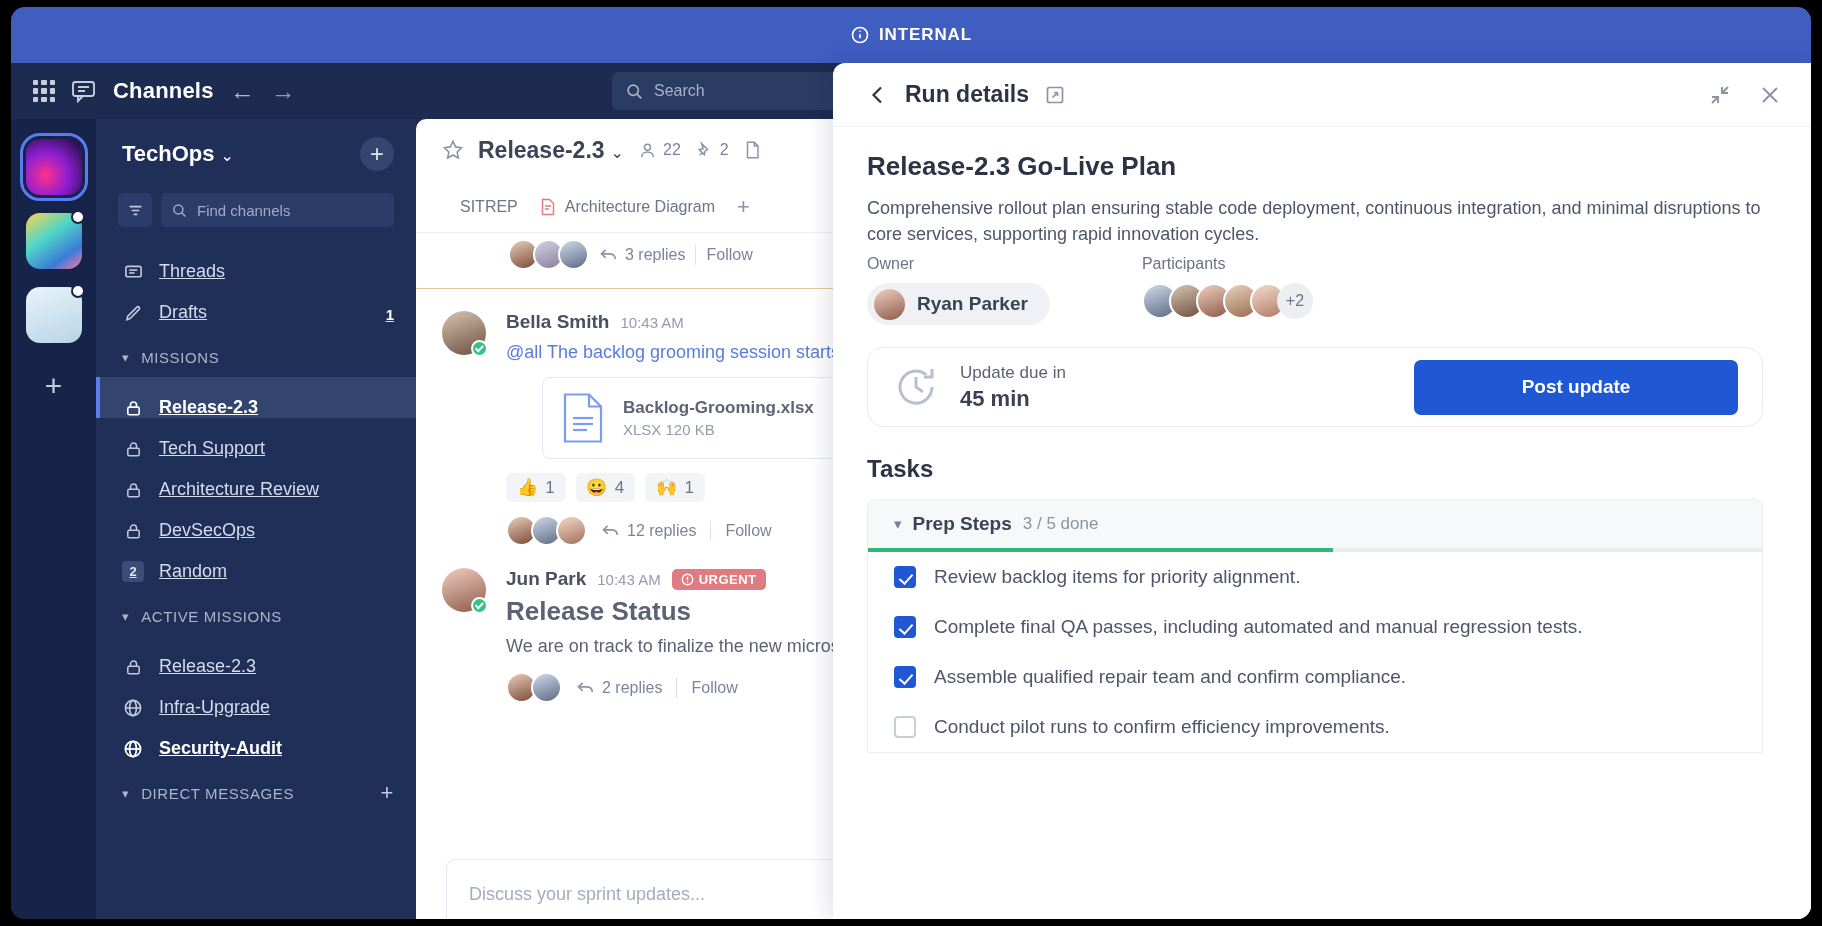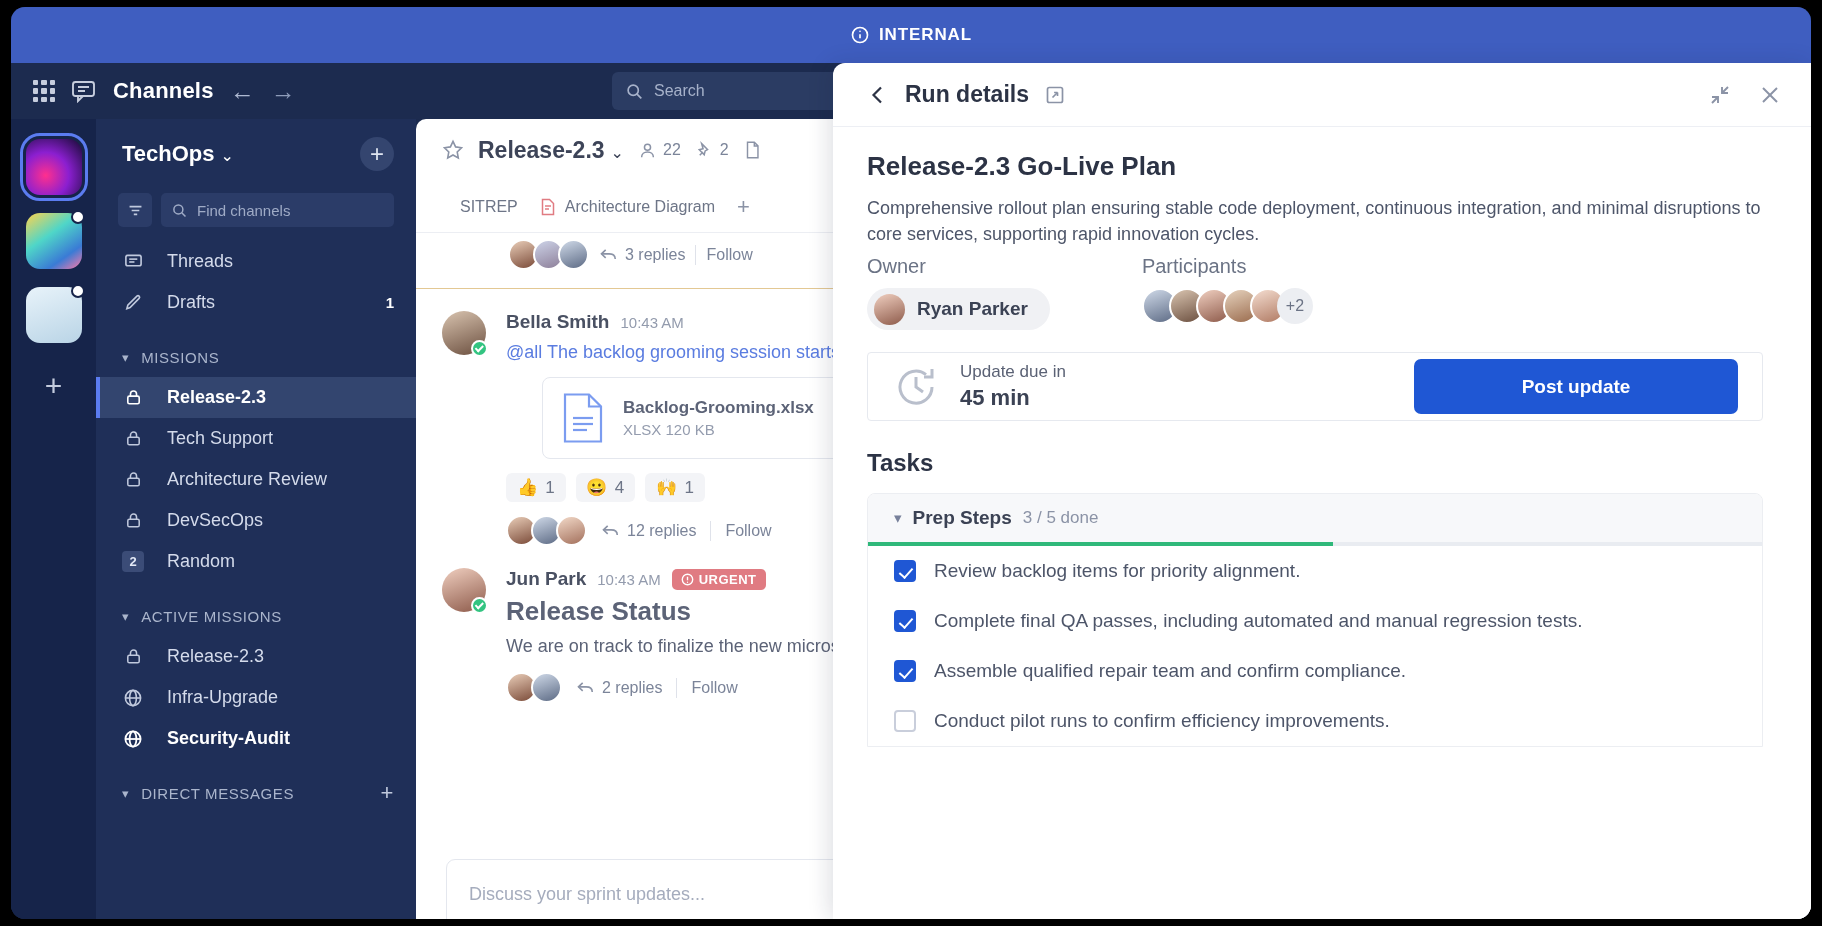--- a/index.html
+++ b/index.html
@@ -91,23 +91,23 @@
     background:#34456f; color:#dfe5f1; display:flex; align-items:center;
     justify-content:center; font-size:24px; }
   .find-row { display:flex; gap:9px; padding:0 22px; margin-top:22px; }
   .filter-btn { width:34px; height:34px; border-radius:5px; background:#2b3c68;
     display:flex; align-items:center; justify-content:center; }
   .find-box { flex:1; height:34px; border-radius:5px; background:#2b3c68;
     display:flex; align-items:center; gap:10px; padding:0 11px;
     color:#9fabc6; font-size:15px; }
   .find-box svg { width:15px; height:15px; }
 
-  .nav-item { display:flex; align-items:center; gap:23px;
+  .nav-item { display:flex; align-items:flex-end; gap:15px;
     padding:0 22px 0 26px; height:41px; font-size:18px; color:#d4dbeb;
-    position:relative; }
+    position:relative;text-decoration:underline; }
   .nav-item .ico { width:22px; display:flex; justify-content:center;
     color:#c0c9dd; }
   .nav-item .cnt { margin-left:auto; font-size:15px; font-weight:700; color:#fff;}
   .nav-item.active { background:#33456f; color:#fff; font-weight:700; }
   .nav-item.active::before { content:""; position:absolute; left:0; top:0;
     bottom:0; width:4px; background:#5b7cf0; }
   .nav-item.bold { color:#fff; font-weight:700; }
   .badge-sq { width:22px; height:21px; border-radius:4px; background:#3b4c77;
     color:#e3e9f6; font-size:13px; font-weight:700;
     display:flex; align-items:center; justify-content:center; }
@@ -184,37 +184,37 @@
     background:#fff; box-shadow:-4px 0 22px rgba(20,30,60,.14);
     border-top-left-radius:12px; }
   .p-head { height:64px; display:flex; align-items:center; gap:16px;
     padding:0 30px 0 34px; border-bottom:1px solid #edeff4; }
   .p-title { font-size:23px; font-weight:700; color:#2c3345; }
   .p-head .right { margin-left:auto; display:flex; gap:28px; color:#8b93a6; }
   .p-body { padding:24px 48px 0 34px; }
   .plan-title { font-size:26px; font-weight:700; color:#2c3345; }
   .plan-desc { font-size:18px; color:#4d5569; line-height:1.42; margin-top:14px; }
   .meta-row { display:flex; margin-top:8px; }
-  .meta-col .lab { font-size:20px; color:#6b7385; }
+  .meta-col .lab { font-size:16px; color:#6b7385; }
   .owner-chip { margin-top:10px; background:#f0f1f4; border-radius:22px;
     height:42px; display:inline-flex; align-items:center; gap:12px;
     padding:0 22px 0 7px; }
   .owner-chip .av { width:31px; height:31px; border-radius:50%; }
   .owner-chip .nm { font-size:19px; font-weight:700; color:#3b4254; }
   .parts { margin-left:92px; }
   .pfaces { display:flex; align-items:center; margin-top:10px; }
   .pfaces .pf { width:36px; height:36px; border-radius:50%;
     border:2px solid #fff; margin-left:-9px; }
   .pfaces .pf:first-child { margin-left:0; }
   .pmore { width:36px; height:36px; border-radius:50%; background:#eceef2;
     color:#6b7385; font-size:16px; display:flex; align-items:center;
     justify-content:center; margin-left:-9px; }
 
-  .upd-card { margin-top:22px; border:1px solid #e6e9ef; border-radius:4px;
-    height:69px; display:flex; align-items:center; padding:0 24px; }
+  .upd-card { margin-top:22px; border:1px solid #e6e9ef; border-radius:17px;
+    height:80px; display:flex; align-items:center; padding:0 24px; }
   .upd-card .clk { color:#b9bfcc; }
   .upd-txt { margin-left:20px; }
   .upd-txt .l1 { font-size:17px; color:#5b6275; }
   .upd-txt .l2 { font-size:22px; font-weight:700; color:#3b4254; margin-top:3px; }
   .post-btn { margin-left:auto; width:324px; height:55px; border-radius:7px;
     background:#1f57d4; color:#fff; font-size:19px; font-weight:700;
     display:flex; align-items:center; justify-content:center; }
 
   .tasks-h { font-size:24px; font-weight:700; color:#2c3345; margin-top:28px; }
   .grp { margin-top:16px; border:1px solid #eceef2; border-radius:8px 8px 0 0;

